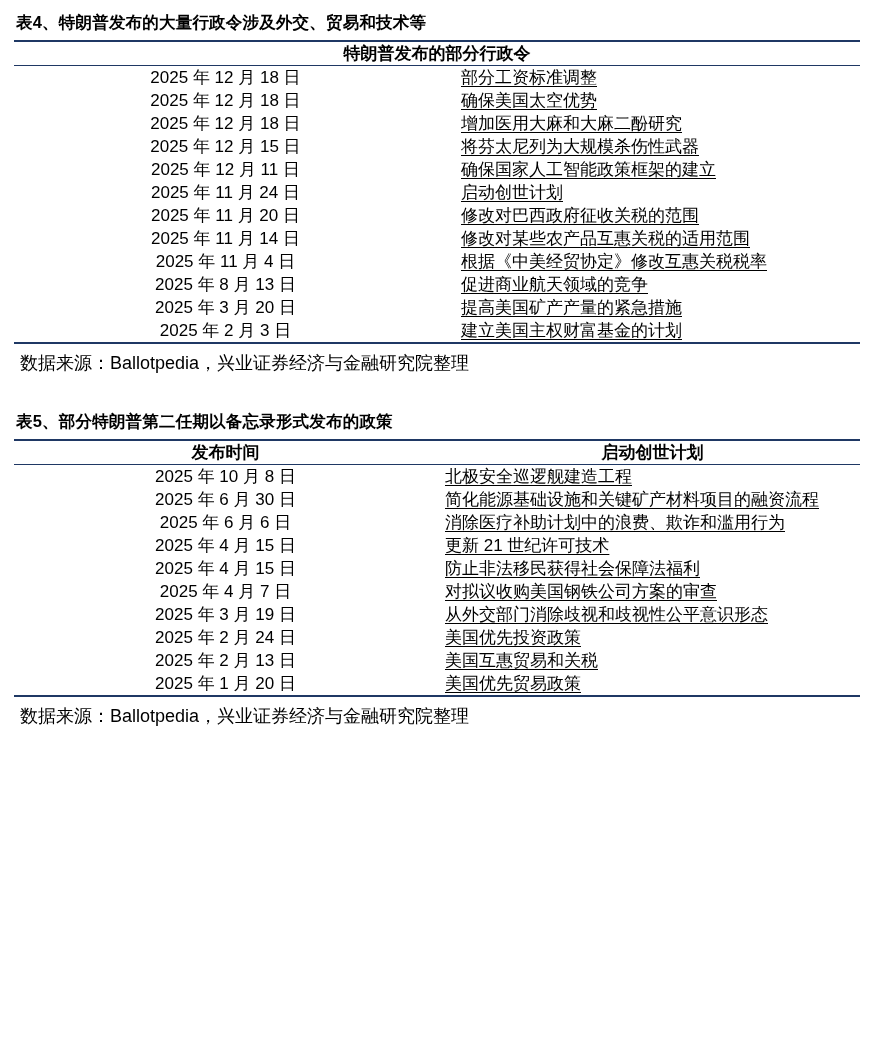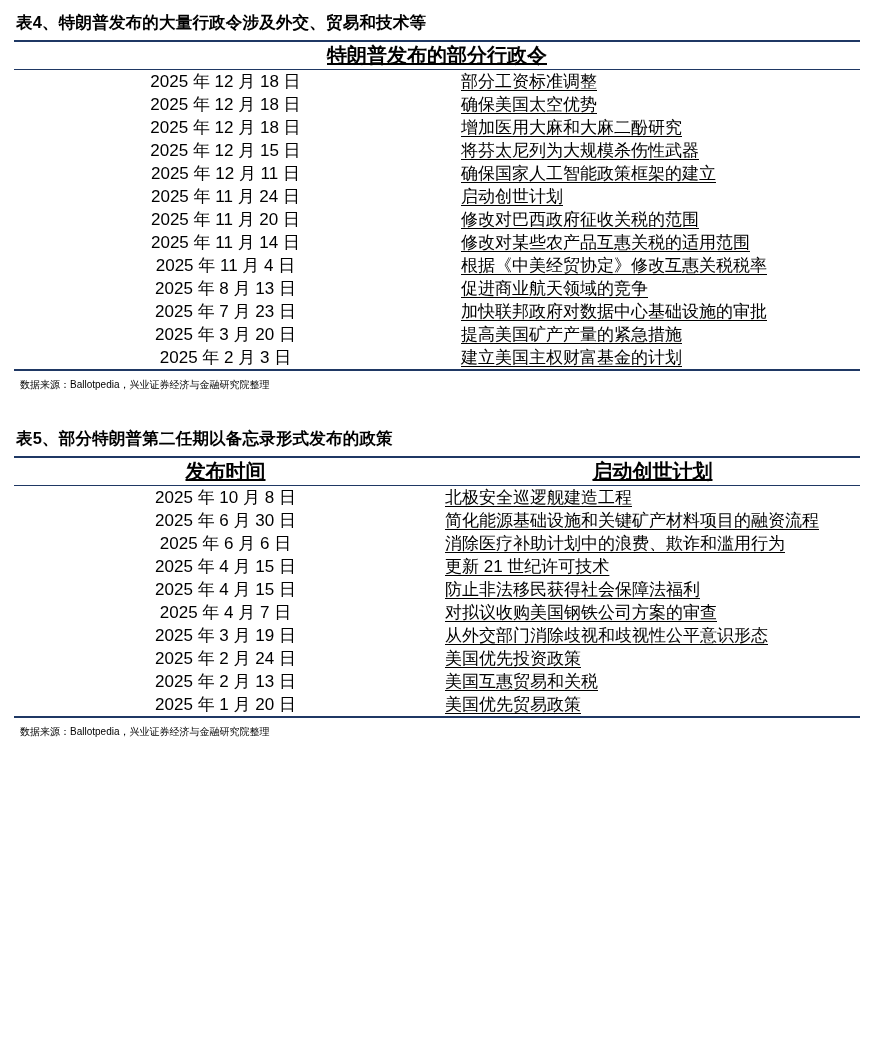--- a/index.html
+++ b/index.html
@@ -38,25 +38,24 @@
     padding: 0;
     vertical-align: middle;
   }
 
   .rule-top { border-top: 2.5px solid #1f3864; }
   .rule-mid { border-top: 1.2px solid #1f3864; }
   .rule-bot { border-top: 2.5px solid #1f3864; }
 
   .hdr-row th {
     font-weight: bold;
-    font-size: 20px;
+    font-size: 17px;
     text-align: center;
     padding: 6px 0 7px 0;
     color: #000;
-    text-decoration: underline;
   }
 
   .row td {
     font-size: 17px;
     padding: 6.5px 0;
     color: #000;
   }
   .col-date {
     text-align: center;
     white-space: nowrap;
@@ -72,21 +71,21 @@
 
   
   .t4 .col-date { width: 252px; }
   .t4 .col-item { width: auto; padding-left: 24px; }
 
   
   .t5 .col-date { width: 272px; }
   .t5 .col-item { width: auto; padding-left: 8px; }
 
   .source {
-    font-size: 10px;
+    font-size: 18px;
     padding: 7px 2px 4px 6px;
     color: #000;
   }
 
   .spacer-lg { height: 22px; }
 </style>
 </head>
 <body>
 
 <div class="page">
@@ -139,24 +138,20 @@
         </tr>
         <tr class="row">
           <td class="col-date">2025 年 11 月 4 日</td>
           <td class="col-item"><span class="u">根据《中美经贸协定》修改互惠关税税率</span></td>
         </tr>
         <tr class="row">
           <td class="col-date">2025 年 8 月 13 日</td>
           <td class="col-item"><span class="u">促进商业航天领域的竞争</span></td>
         </tr>
         <tr class="row">
-          <td class="col-date">2025 年 7 月 23 日</td>
-          <td class="col-item"><span class="u">加快联邦政府对数据中心基础设施的审批</span></td>
-        </tr>
-        <tr class="row">
           <td class="col-date">2025 年 3 月 20 日</td>
           <td class="col-item"><span class="u">提高美国矿产产量的紧急措施</span></td>
         </tr>
         <tr class="row">
           <td class="col-date">2025 年 2 月 3 日</td>
           <td class="col-item"><span class="u">建立美国主权财富基金的计划</span></td>
         </tr>
 
         <tr>
           <td class="rule-bot" colspan="2" style="height:0;padding:0"></td>

